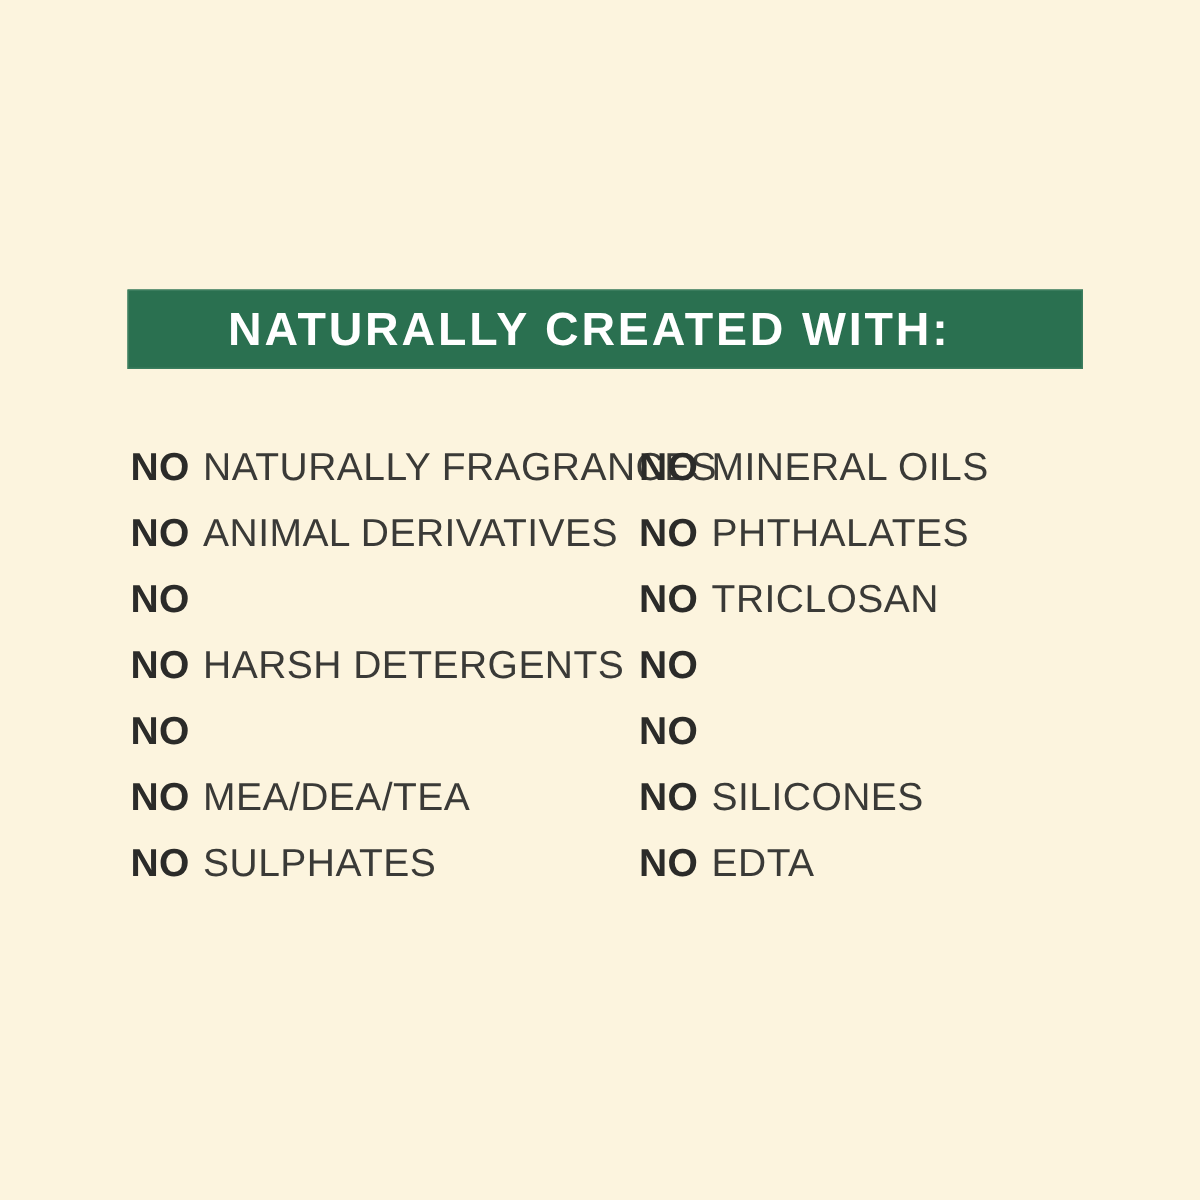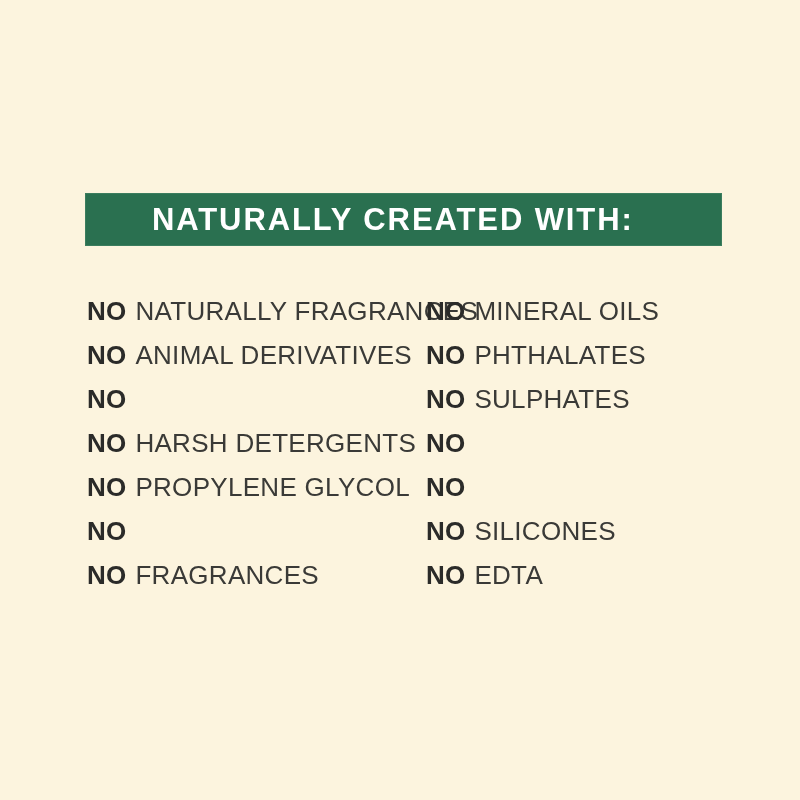--- a/index.html
+++ b/index.html
@@ -127,49 +127,49 @@
         <span class="no">NO</span>
       </div>
 
       <div class="item">
         <span class="no">NO</span>
         <span class="what">HARSH DETERGENTS</span>
       </div>
 
       <div class="item">
         <span class="no">NO</span>
-        <span class="what">PROPYLENE GLYCOL</span>
       </div>
 
       <div class="item">
         <span class="no">NO</span>
+        <span class="what">MEA/DEA/TEA</span>
       </div>
 
       <div class="item">
         <span class="no">NO</span>
-        <span class="what">FRAGRANCES</span>
+        <span class="what">SULPHATES</span>
       </div>
 
     </div>
 
     <div class="col col-right">
 
       <div class="item">
         <span class="no">NO</span>
         <span class="what">MINERAL OILS</span>
       </div>
 
       <div class="item">
         <span class="no">NO</span>
         <span class="what">PHTHALATES</span>
       </div>
 
       <div class="item">
         <span class="no">NO</span>
-        <span class="what">SULPHATES</span>
+        <span class="what">TRICLOSAN</span>
       </div>
 
       <div class="item">
         <span class="no">NO</span>
       </div>
 
       <div class="item">
         <span class="no">NO</span>
       </div>
 

